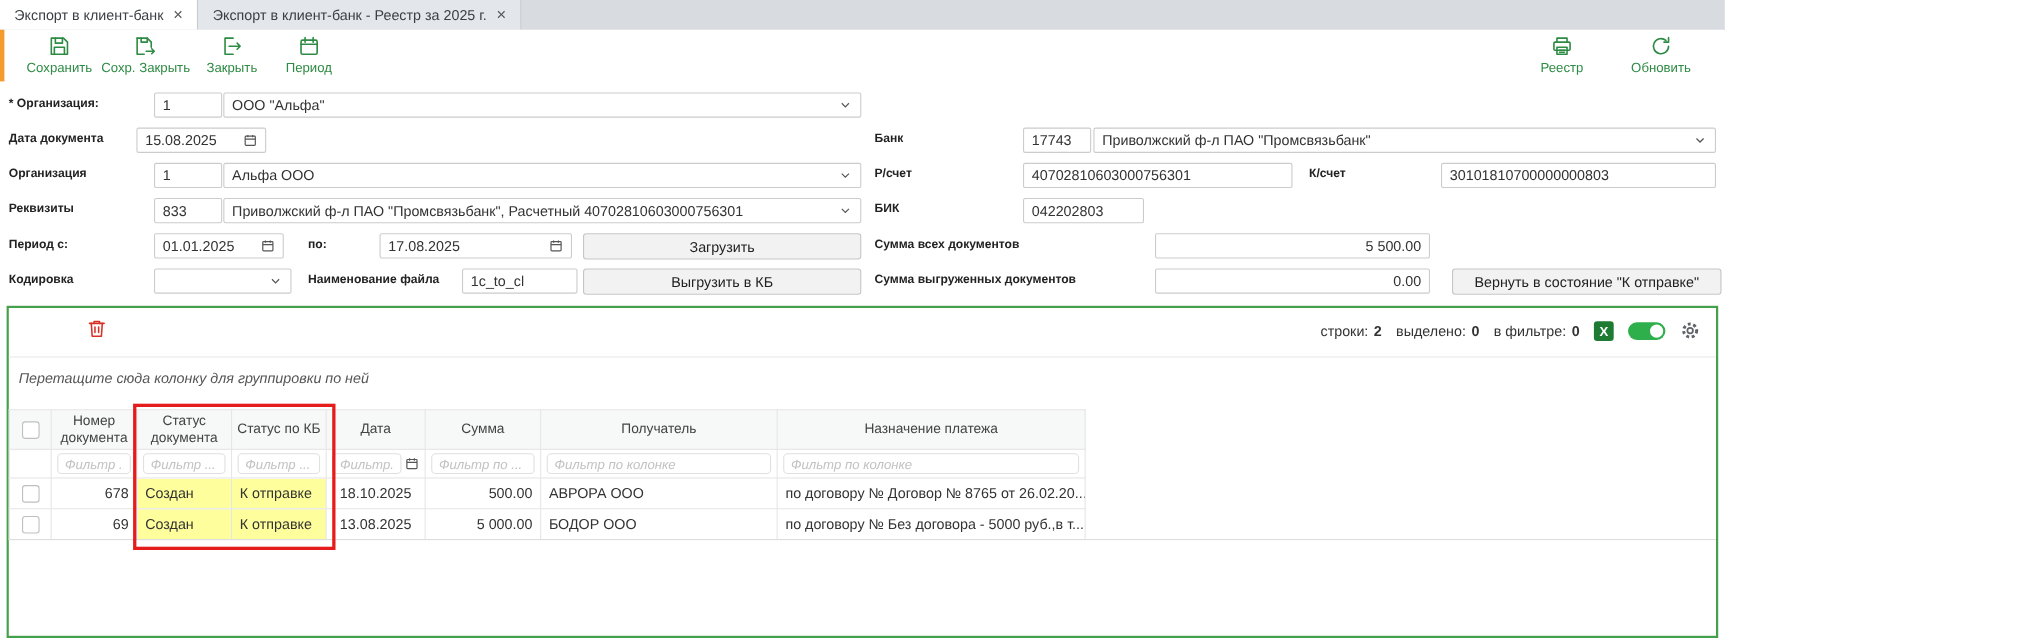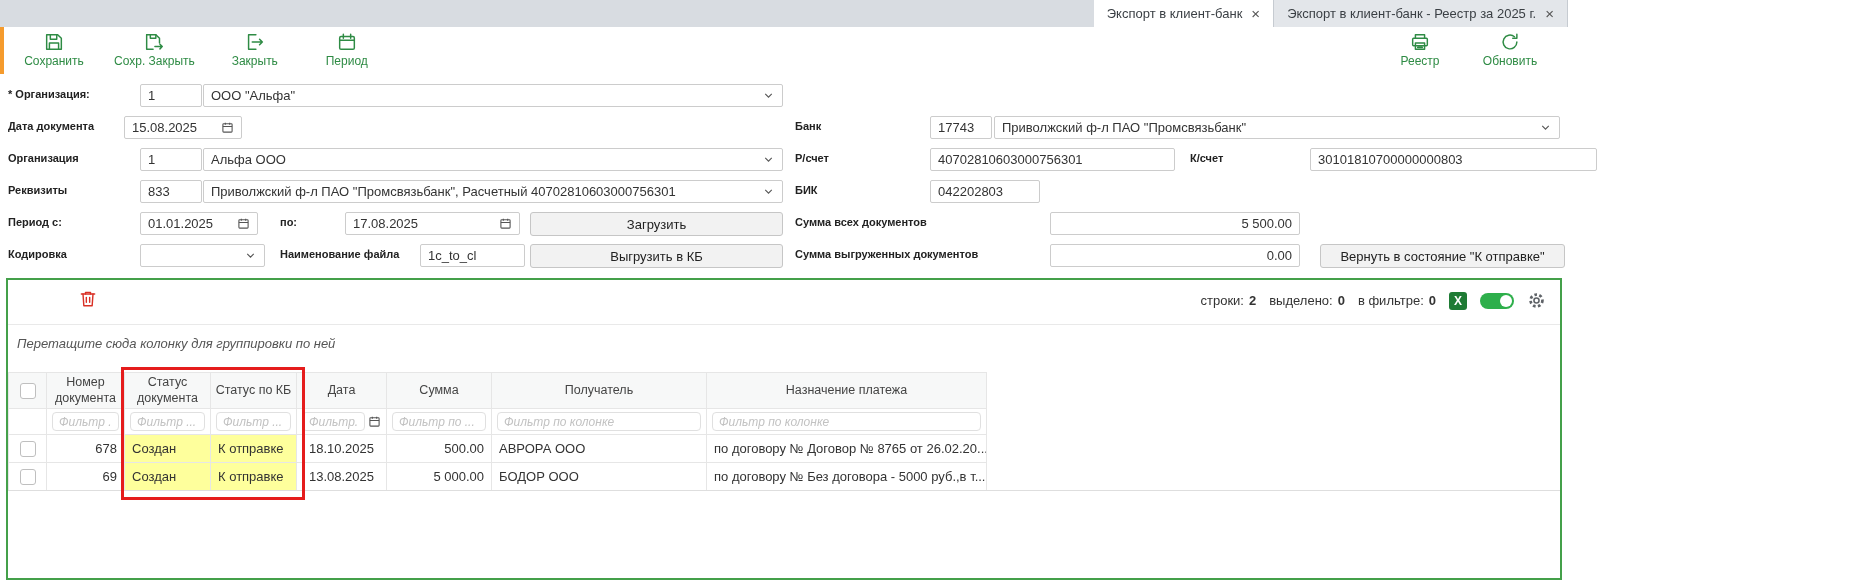--- a/index.html
+++ b/index.html
@@ -2,30 +2,30 @@
 <html><head>
 <meta charset="utf-8">
 <style>
   html,body { margin:0; padding:0; background:#fff; }
   body { width:1853px; height:581px; overflow:hidden;
          font-family:"Liberation Sans","DejaVu Sans",sans-serif; font-size:13px; color:#333; }
   .app { position:relative; width:1568px; height:581px; background:#fff; }
 
   
   .tabbar { position:absolute; left:0; top:0; width:100%; height:27px; background:#d8dce1;
-            border-bottom:1px solid #c9ced4; display:flex; align-items:stretch;justify-content:flex-end; }
+            border-bottom:1px solid #c9ced4; display:flex; align-items:stretch; }
   .tab { display:flex; align-items:center; gap:9px; padding:0 13px; font-size:13px; color:#3a3f44;
          background:#e3e6ea; border-right:1px solid #c6cbd1; cursor:pointer; white-space:nowrap; }
   .tab.active { background:#fff; }
   .tab .x { font-size:15px; color:#555; line-height:1; }
 
   
   .accent { position:absolute; left:0; top:27px; width:4px; height:47px; background:#f59b2d; }
   .toolbar { position:absolute; left:0; top:27px; width:100%; height:47px; background:#fff; }
-  .tgroup-left { position:absolute; left:22px; top:4px; display:flex; gap:28px; }
+  .tgroup-left { position:absolute; left:22px; top:4px; display:flex; gap:6px; }
   .tgroup-right { position:absolute; right:26px; top:4px; display:flex; gap:26px; }
   .tbtn { display:flex; flex-direction:column; align-items:center; gap:1px; min-width:64px;
           color:#2e8b44; font-size:12px; cursor:pointer; }
 
   
   .lbl { position:absolute; font-size:11px; color:#222; font-weight:600; white-space:nowrap; }
   .inp { position:absolute; box-sizing:border-box; height:23px; border:1px solid #ccc; border-radius:2px;
          background:#fff; display:flex; align-items:center; padding:0 7px; font-size:13px; color:#333; gap:6px; }
   .inp .val { flex:1; white-space:nowrap; overflow:hidden; }
   .inp .val.right { text-align:right; }
@@ -179,21 +179,21 @@
     <span class="val">Альфа ООО</span>
     <svg viewBox="0 0 24 24" width="13" height="13" fill="none" stroke="#555" stroke-width="2">
         <path d="M6 9l6 6 6-6"></path>
       </svg>
   </div>
   <div class="lbl" style="left:795px;top:152px">Р/счет</div>
   <div class="inp" style="left:930px;top:148px;width:245px">
     <span class="val">40702810603000756301</span>
   </div>
   <div class="lbl" style="left:1190px;top:152px">К/счет</div>
-  <div class="inp" style="left:1310px;top:148px;width:287px">
+  <div class="inp" style="left:1310px;top:148px;width:250px">
     <span class="val">30101810700000000803</span>
   </div>
 
   <div class="lbl" style="left:8px;top:184px">Реквизиты</div>
   <div class="inp" style="left:140px;top:180px;width:62px">
     <span class="val">833</span>
   </div>
   <div class="inp" style="left:203px;top:180px;width:580px">
     <span class="val">Приволжский ф-л ПАО "Промсвязьбанк", Расчетный 40702810603000756301</span>
     <svg viewBox="0 0 24 24" width="13" height="13" fill="none" stroke="#555" stroke-width="2">

